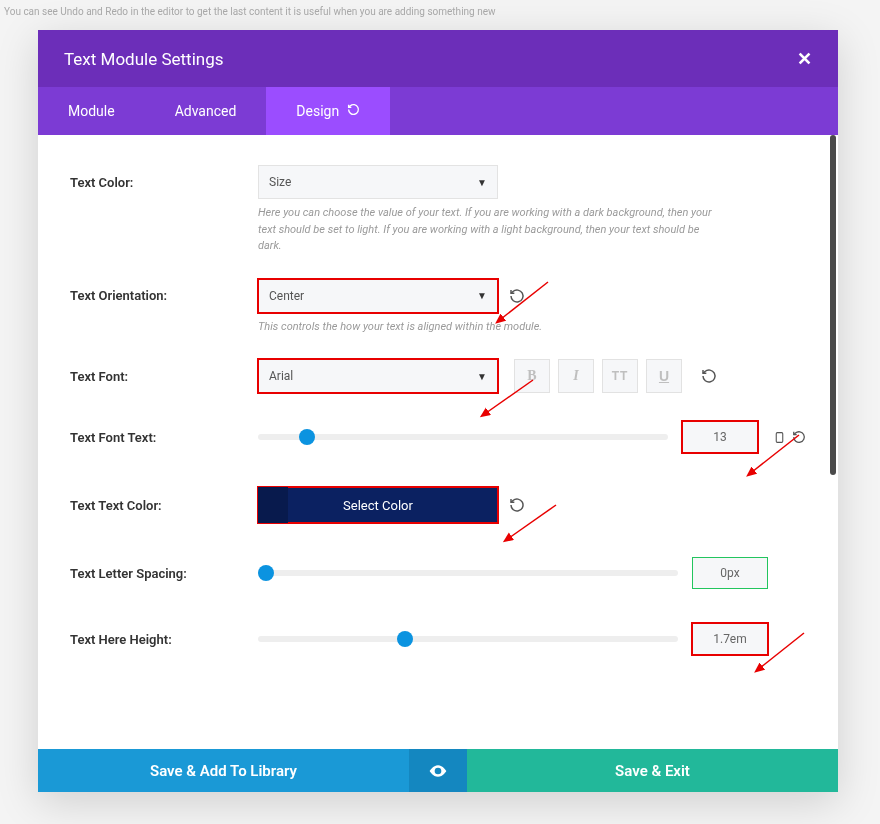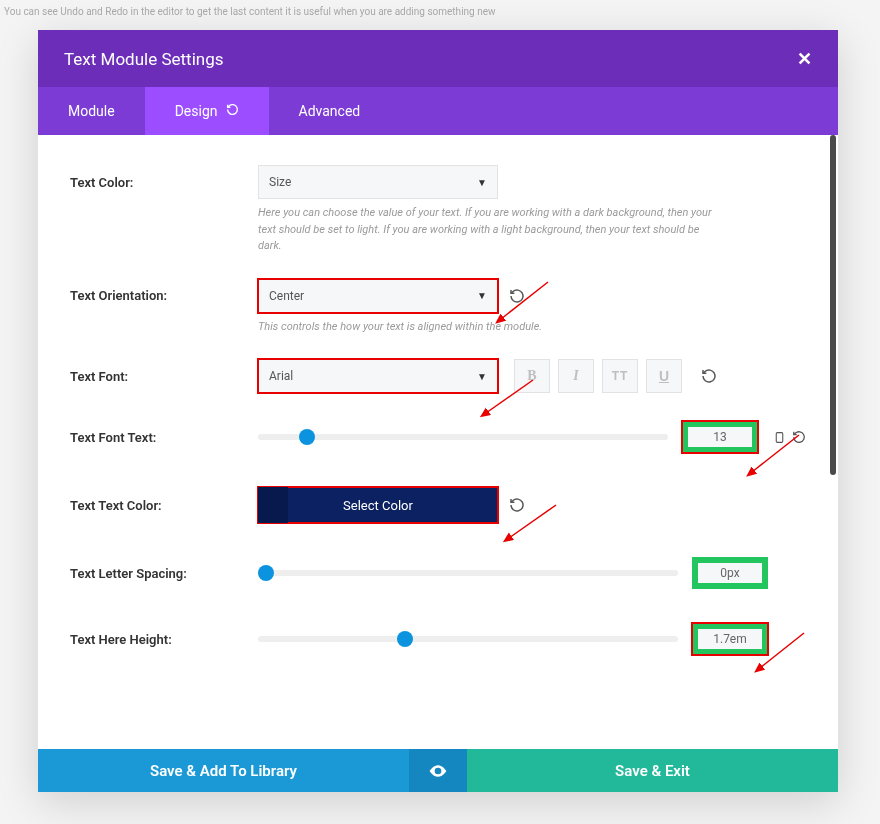--- a/index.html
+++ b/index.html
@@ -152,21 +152,21 @@
 .slider-thumb {
   position: absolute;
   top: 50%;
   width: 16px; height: 16px;
   border-radius: 50%;
   background: #0b93e0;
   transform: translate(-50%, -50%);
 }
 .value-box {
   width: 76px; height: 32px;
-  border: 6px solid #22c55e;
+  border: 1px solid #22c55e;
   background: #f6f7f9;
   text-align: center;
   font-size: 12px;
   color: #666;
   display: flex; align-items: center; justify-content: center;
 }
 .mini-icons { display: flex; gap: 6px; align-items: center; }
 .mini-icon { width: 14px; height: 14px; display: inline-flex; align-items: center; justify-content: center; cursor: pointer; }
 .color-btn {
   width: 240px; height: 36px;
@@ -221,30 +221,30 @@
 
 <div class="modal">
 
   <div class="modal-header">
     <div class="modal-title">Text Module Settings</div>
     <div class="close-btn">✕</div>
   </div>
 
   <div class="tabs">
     <div class="tab">Module</div>
+    <div class="tab">Advanced</div>
     <div class="tab active">
       <span>Design</span>
       <span>
         <svg class="reset-icon-svg" viewBox="0 0 24 24" fill="none" stroke="#fff" stroke-width="2.5">
             <path d="M3 12a9 9 0 1 0 3-6.7L3 8"></path>
             <path d="M3 3v5h5"></path>
           </svg>
       </span>
     </div>
-    <div class="tab">Advanced</div>
   </div>
 
   <div class="body">
     <div class="scrollbar-track">
       <div class="scrollbar-thumb"></div>
     </div>
 
 
     <div class="row with-help">
       <div class="label-col">Text Color:</div>

